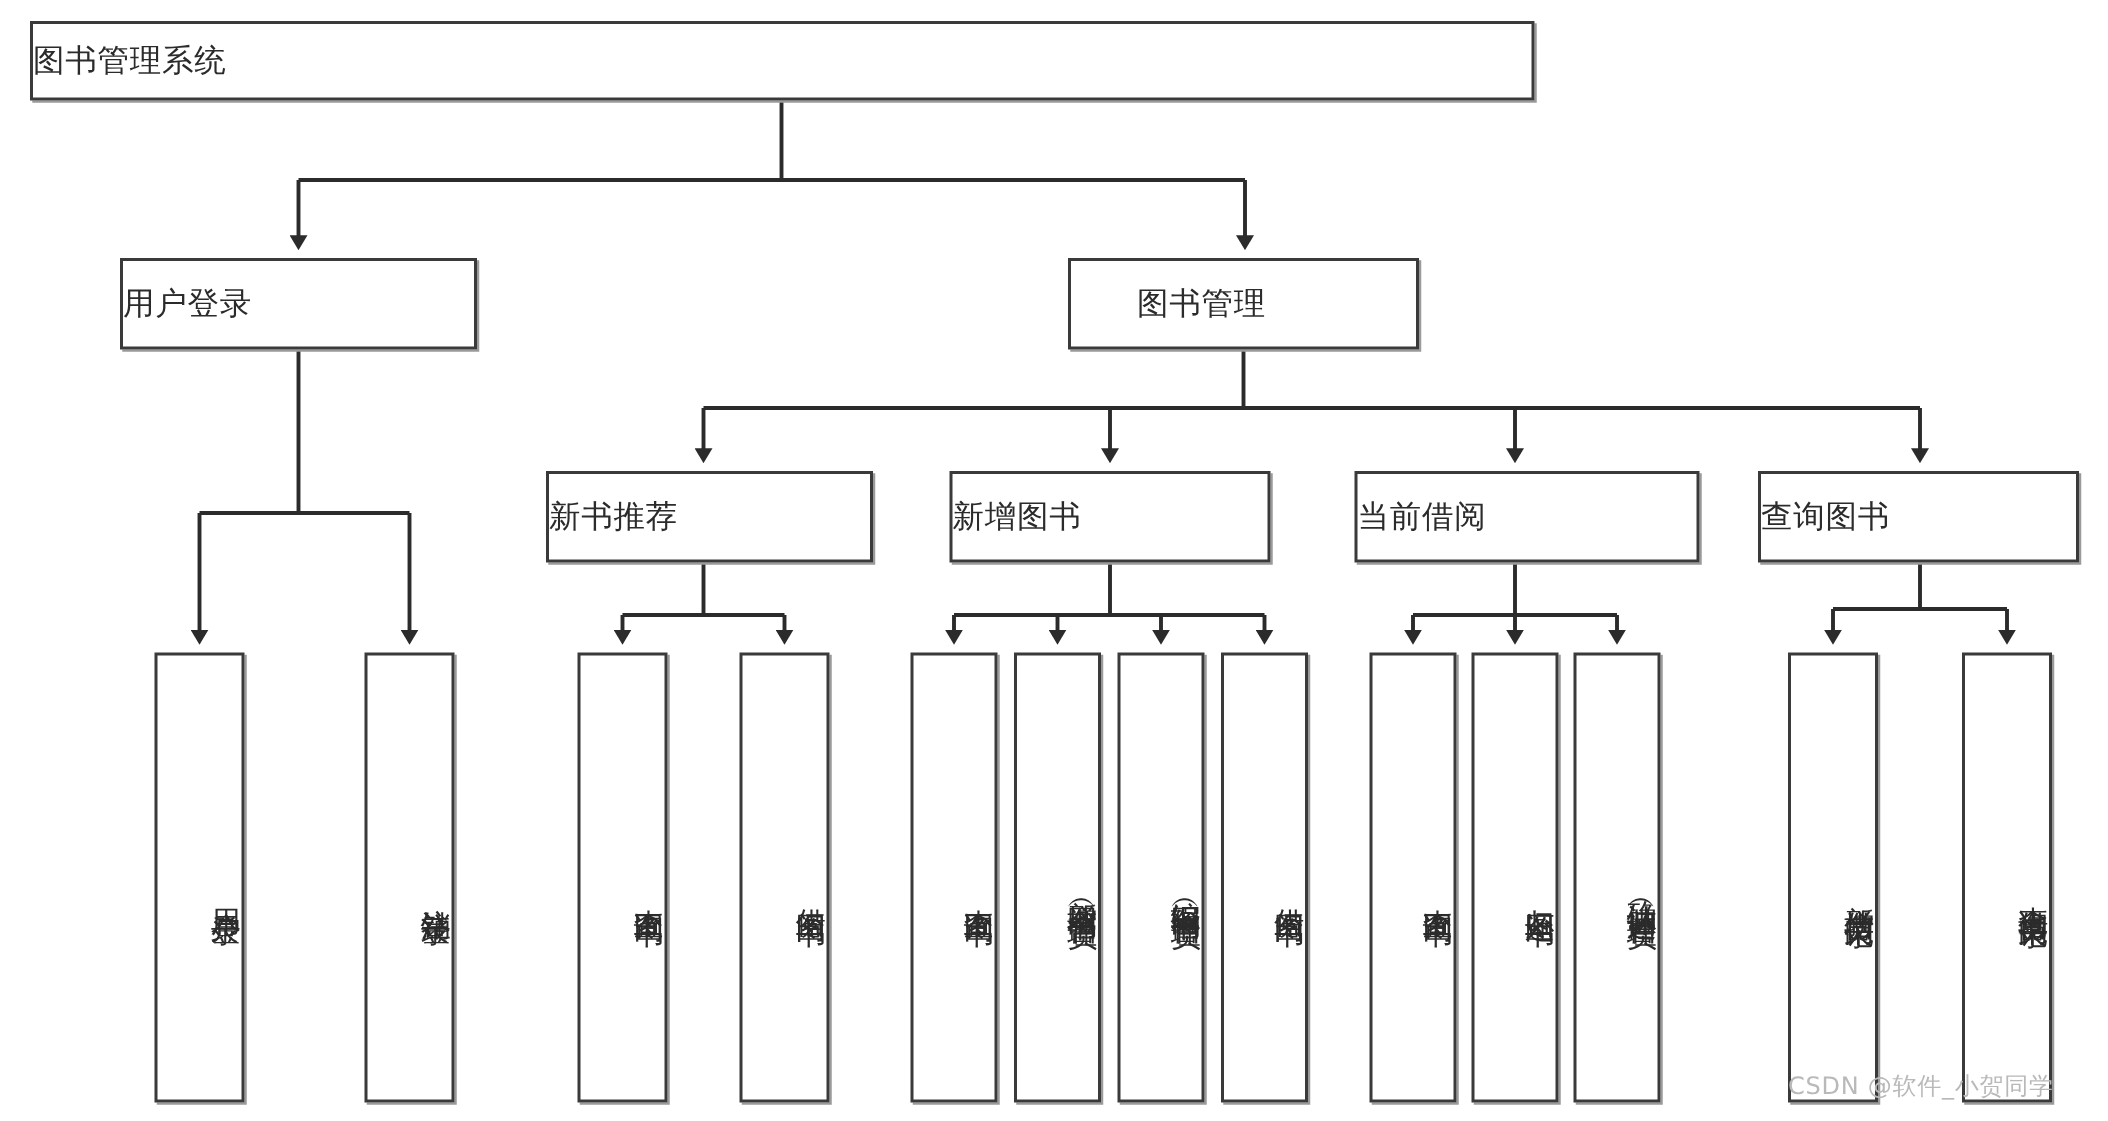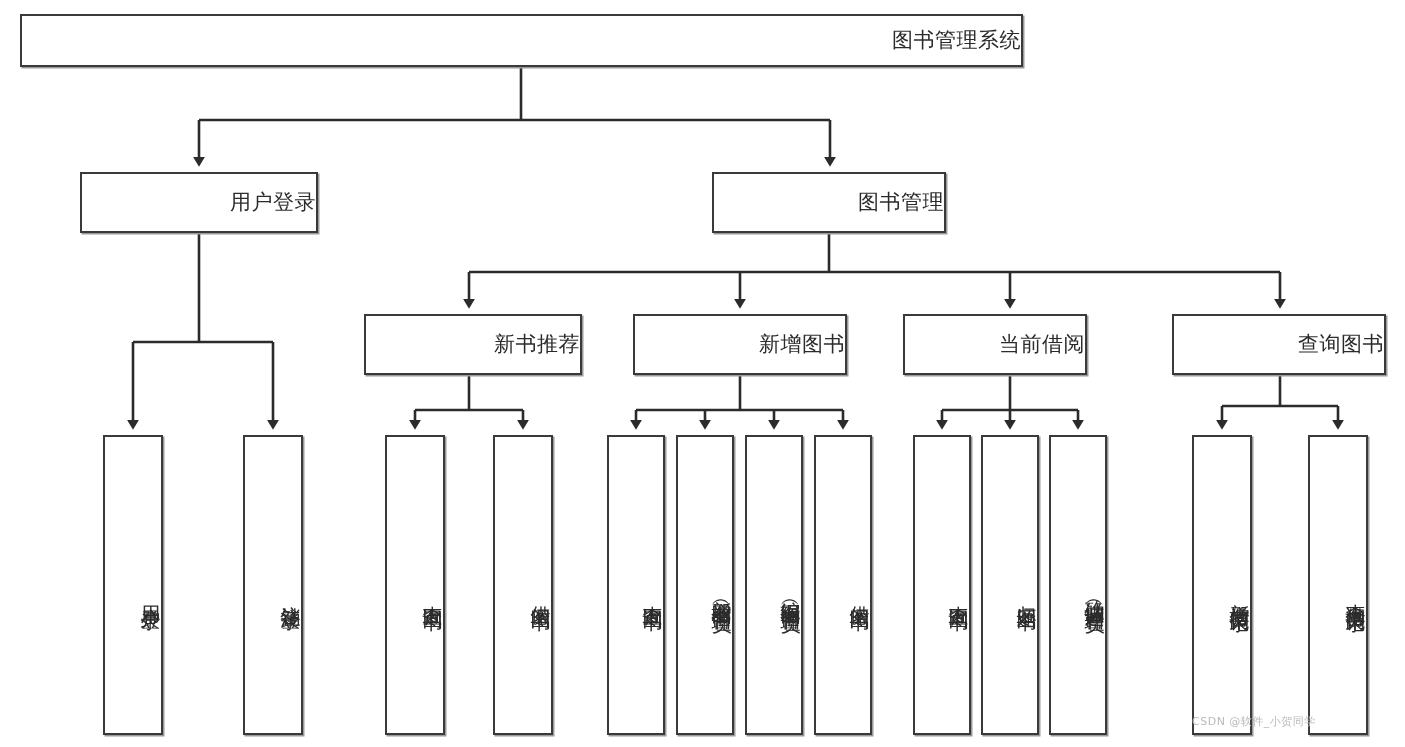--- a/index.html
+++ b/index.html
@@ -25,21 +25,21 @@
     height: 747px;
   }
   .node {
     position: absolute;
     box-sizing: border-box;
     background: #ffffff;
     border: 2px solid #3a3a3a;
     box-shadow: 1.5px 1.5px 0 0 #9a9a9a;
     display: flex;
     align-items: center;
-    justify-content: flex-end;
+    justify-content: flex-start;
     color: #2b2b2b;
     z-index: 2;
   }
   .node.h {
     font-size: 21px;
     letter-spacing: 0.5px;
     line-height: 1;
     white-space: nowrap;
   }
   .node.v {
@@ -54,21 +54,21 @@
   }
   .node.v > .vtext {
     writing-mode: vertical-rl;
     text-orientation: upright;
     white-space: normal;
   }
   .watermark {
     position: absolute;
     left: 1192px;
     top: 714px;
-    font-size: 11px;
+    font-size: 16px;
     color: #b9b9b9;
     white-space: nowrap;
     z-index: 3;
     letter-spacing: 0.5px;
   }
 </style>
 </head>
 <body>
 
 <div id="canvas">
@@ -133,21 +133,21 @@
   <div class="node h" style="left:712px; top:172px; width:234px; height:61px;padding-left:44px;">
     <span>图书管理</span>
   </div>
 
   <div class="node h" style="left:364px; top:314px; width:218px; height:61px;">
     <span>新书推荐</span>
   </div>
   <div class="node h" style="left:633px; top:314px; width:214px; height:61px;">
     <span>新增图书</span>
   </div>
-  <div class="node h" style="left:903px; top:314px; width:184px; height:61px;padding-left:48px;">
+  <div class="node h" style="left:903px; top:314px; width:230px; height:61px;">
     <span>当前借阅</span>
   </div>
   <div class="node h" style="left:1172px; top:314px; width:214px; height:61px;">
     <span>查询图书</span>
   </div>
 
   <div class="node v" style="left:103px; top:435px; width:60px; height:300px;">
     <span class="vtext">用户登录</span>
   </div>
   <div class="node v" style="left:243px; top:435px; width:60px; height:300px;">

